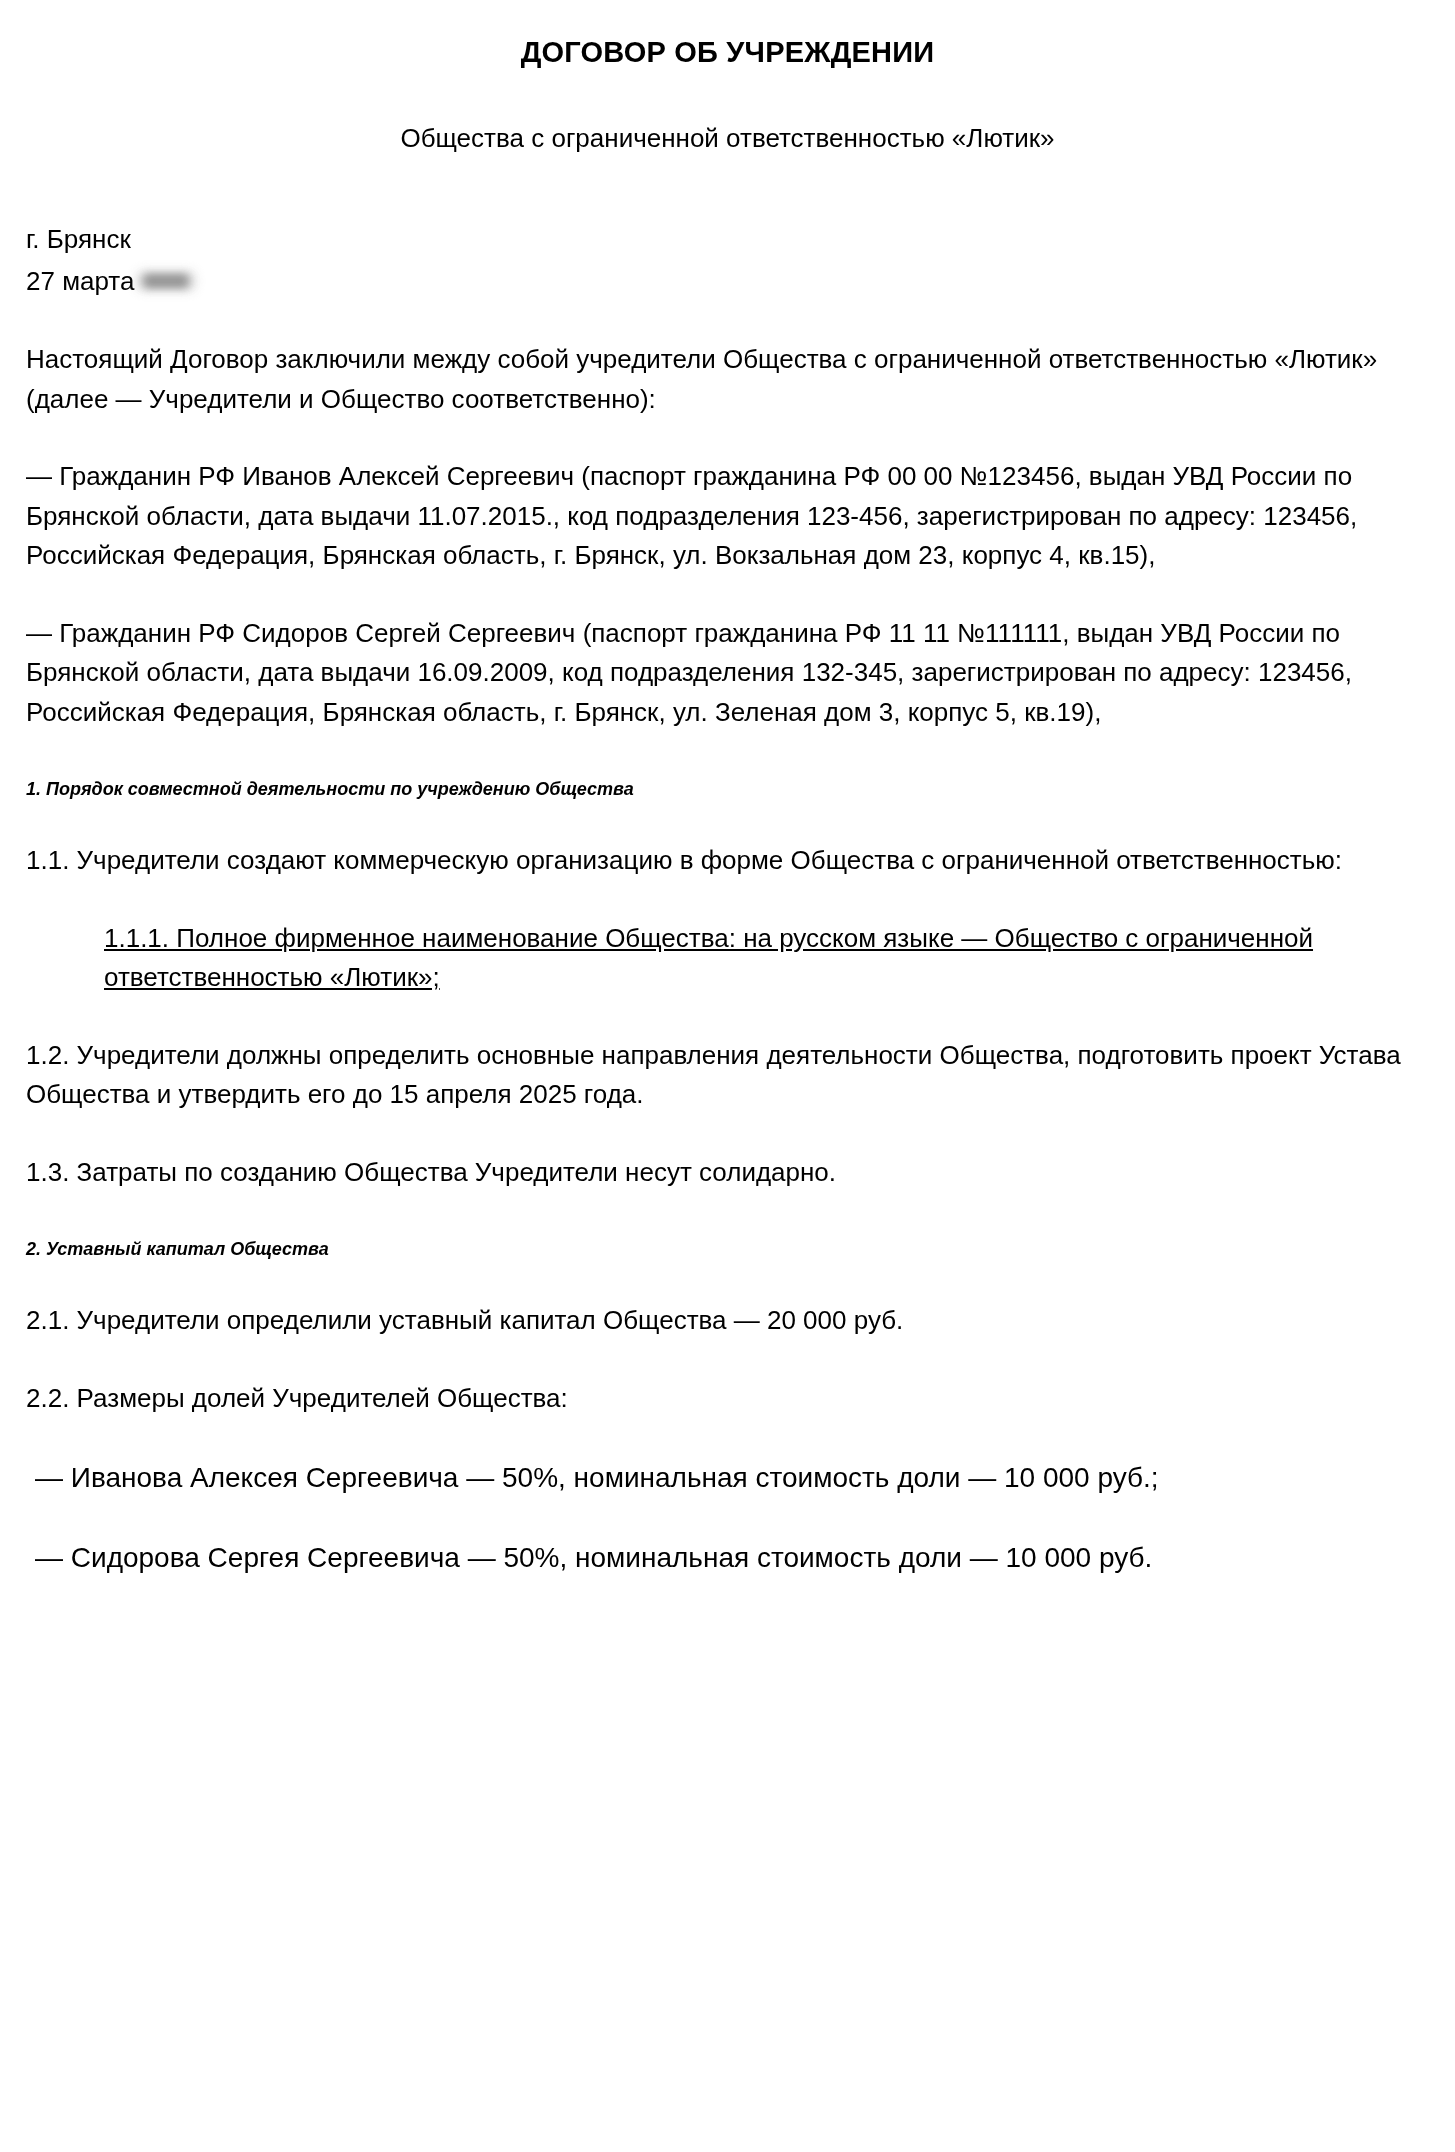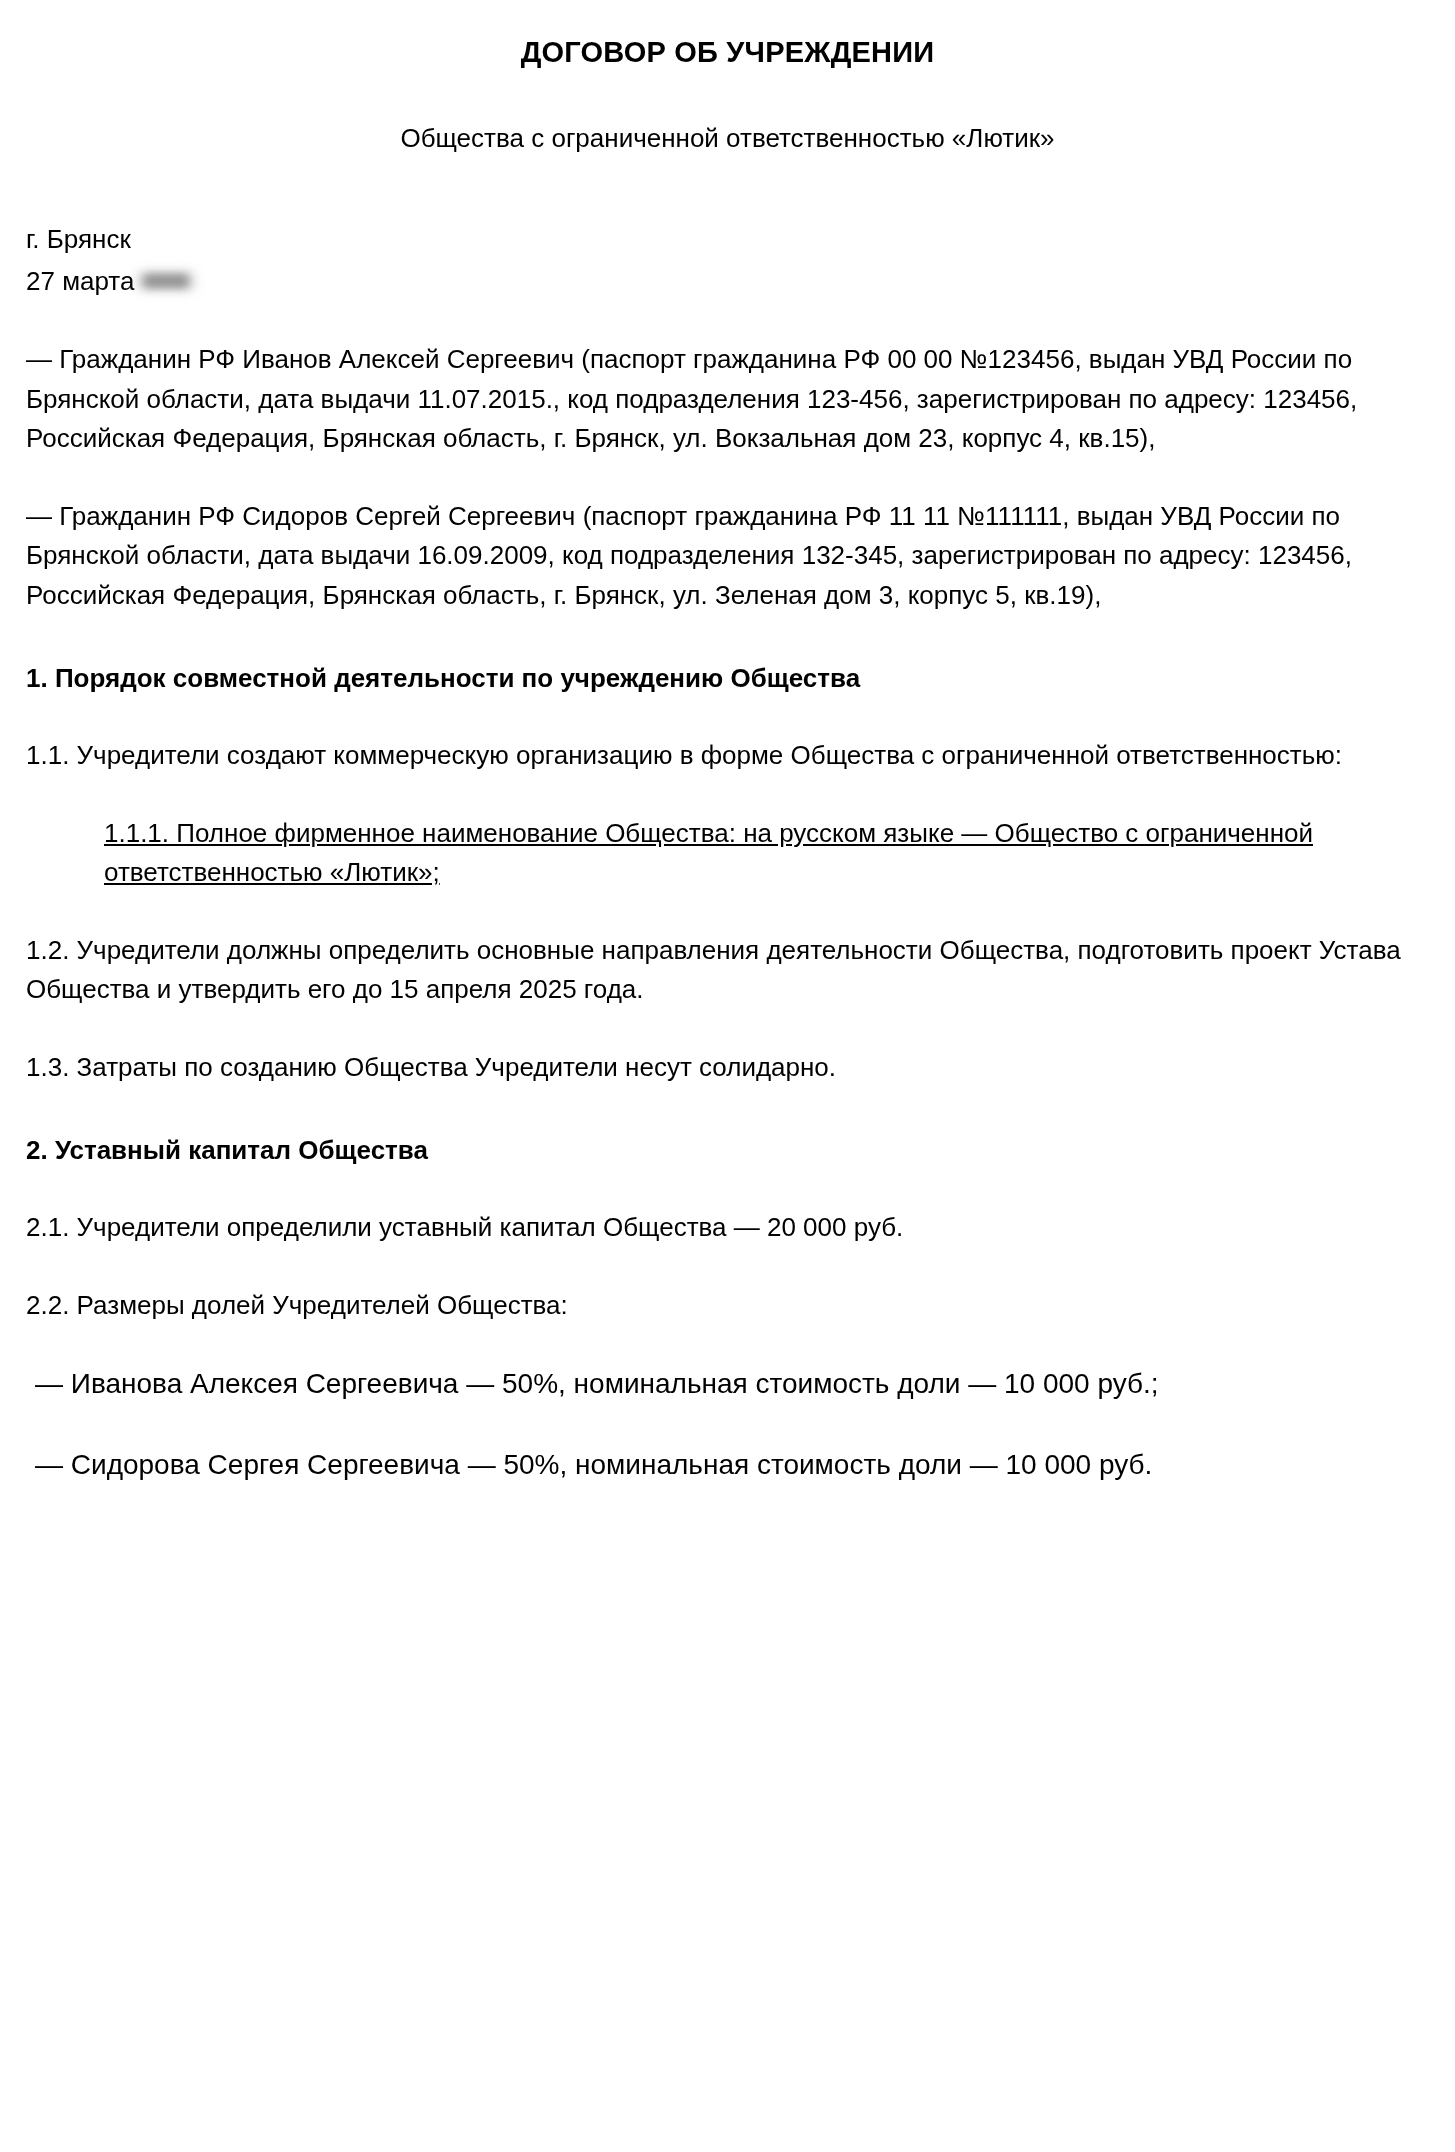--- a/index.html
+++ b/index.html
@@ -95,25 +95,26 @@
 
   p.para {
     font-size: 26px;
     line-height: 1.52;
     margin: 0;
     padding-top: 38px;
     text-align: left;
     max-width: 1395px;
   }
   p.section-heading {
-    font-size: 26px;
+    font-size: 18px;
     font-weight: bold;
     line-height: 1.5;
     margin: 0;
     padding-top: 44px;
+    font-style: italic;
   }
   p.subitem {
     font-size: 26px;
     line-height: 1.52;
     margin: 0;
     padding-top: 38px;
     padding-left: 78px;
     max-width: 1330px;
     text-decoration: underline;
   }
@@ -133,20 +134,21 @@
 
     <h1 class="doc-title">ДОГОВОР ОБ УЧРЕЖДЕНИИ</h1>
 
     <h2 class="doc-subtitle">Общества с ограниченной ответственностью «Лютик»</h2>
 
     <div class="meta-block">
       <div class="meta-line">г. Брянск</div>
       <div class="meta-line"><span>27 марта</span><span class="redaction"><span class="blur-fill"></span><span class="blur-fill second"></span><span class="redaction-text"></span></span></div>
     </div>
 
+    <p class="para">Настоящий Договор заключили между собой учредители Общества с ограниченной ответственностью «Лютик» (далее — Учредители и Общество соответственно):</p>
 
     <p class="para">— Гражданин РФ Иванов Алексей Сергеевич (паспорт гражданина РФ 00 00 №123456, выдан УВД России по Брянской области, дата выдачи 11.07.2015., код подразделения 123-456, зарегистрирован по адресу: 123456, Российская Федерация, Брянская область, г. Брянск, ул. Вокзальная дом 23, корпус 4, кв.15),</p>
 
     <p class="para">— Гражданин РФ Сидоров Сергей Сергеевич (паспорт гражданина РФ 11 11 №111111, выдан УВД России по Брянской области, дата выдачи 16.09.2009, код подразделения 132-345, зарегистрирован по адресу: 123456, Российская Федерация, Брянская область, г. Брянск, ул. Зеленая дом 3, корпус 5, кв.19),</p>
 
     <p class="section-heading">1. Порядок совместной деятельности по учреждению Общества</p>
 
     <p class="para">1.1. Учредители создают коммерческую организацию в форме Общества с ограниченной ответственностью:</p>
 
     <p class="subitem">1.1.1. Полное фирменное наименование Общества: на русском языке — Общество с ограниченной ответственностью «Лютик»;</p>

